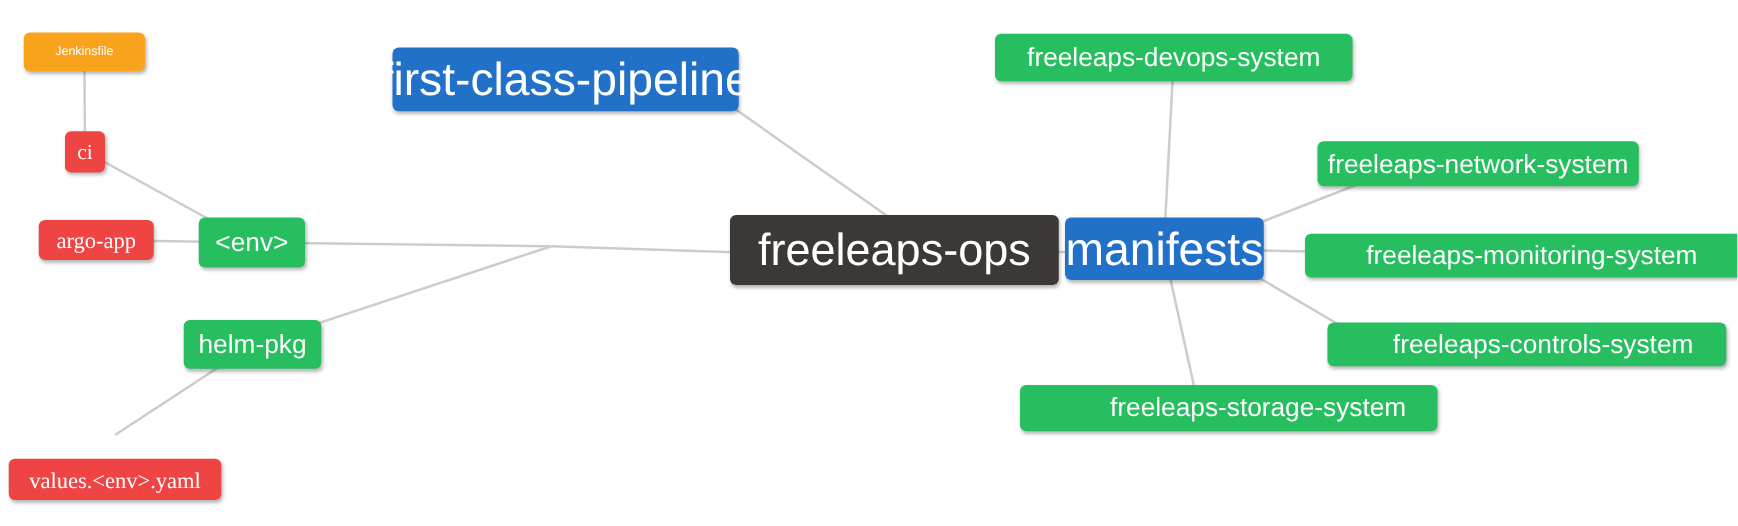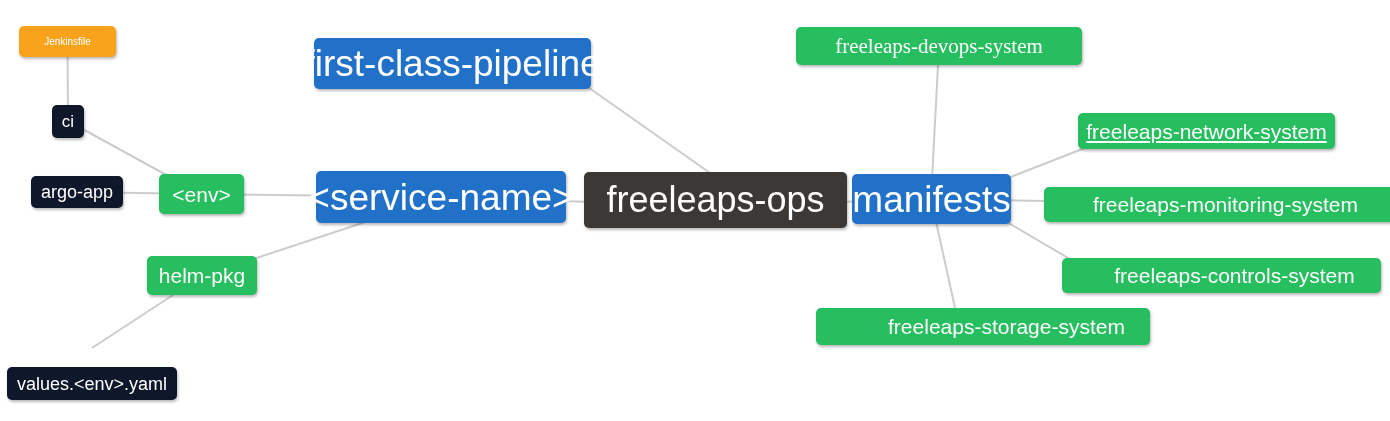--- a/index.html
+++ b/index.html
@@ -31,21 +31,21 @@
     border-radius: 5px;
     white-space: nowrap;
     box-shadow: 1px 2px 3px rgba(0,0,0,0.28);
     cursor: default;
     line-height: 1;
     user-select: none;
   }
   .root    { background: #3B3835; font-size: 36px; }
   .branch  { background: #2271C8; font-size: 37px; }
   .section { background: #26BE5E; font-size: 21px; }
-  .leaf    { background: #0f172a; font-size: 18px; }
+  .leaf    { background: #ef4444; font-size: 18px; font-family: Liberation Serif, serif; }
   .file    { background: #F9A21C; font-size: 10px; }
   .edge { stroke: #CCCCCC; stroke-width: 2; fill: none; }
 </style>
 </head>
 <body>
 
 <div id="canvas">
 
   <svg id="edges" width="1390" height="421" viewBox="0 0 1390 421">
     <line class="edge" x1="67.5" y1="42" x2="68" y2="121"></line>
@@ -64,22 +64,21 @@
     <line class="edge" x1="931" y1="199" x2="959" y2="326"></line>
   </svg>
 
   <div class="node file" style="left:19px;  top:26px;  width:97px;  height:31px;">Jenkinsfile</div>
   <div class="node leaf" style="left:52px;  top:105px; width:32px;  height:33px; font-size:17px;">ci</div>
   <div class="node leaf" style="left:31px;  top:176px; width:92px;  height:32px;">argo-app</div>
   <div class="node section" style="left:159px; top:174px; width:85px;  height:40px;">&lt;env&gt;</div>
   <div class="node section" style="left:147px; top:256px; width:110px; height:39px;">helm-pkg</div>
   <div class="node leaf" style="left:7px;   top:332px; width:170px; height:33px;margin-top:35px;">values.&lt;env&gt;.yaml</div>
   <div class="node branch" style="left:314px; top:38px;  width:277px; height:51px;">first-class-pipeline</div>
-  <div class="node branch" style="left:316px; top:171px; width:250px; height:52px;">&lt;service-name&gt;</div>
   <div class="node root" style="left:584px; top:172px; width:263px; height:56px;">freeleaps-ops</div>
   <div class="node branch" style="left:852px; top:174px; width:159px; height:50px;">manifests</div>
-  <div class="node section" style="left:796px;  top:27px;  width:286px; height:38px;font-family:Liberation Serif, serif;">freeleaps-devops-system</div>
-  <div class="node section" style="left:1078px; top:113px; width:257px; height:36px;text-decoration:underline;">freeleaps-network-system</div>
+  <div class="node section" style="left:796px;  top:27px;  width:286px; height:38px;">freeleaps-devops-system</div>
+  <div class="node section" style="left:1054px; top:113px; width:257px; height:36px;">freeleaps-network-system</div>
   <div class="node section" style="left:1044px; top:187px; width:363px; height:35px;">freeleaps-monitoring-system</div>
   <div class="node section" style="left:1062px; top:258px; width:293px; height:35px;padding-left:26px;">freeleaps-controls-system</div>
   <div class="node section" style="left:816px;  top:308px; width:287px; height:37px;padding-left:47px;">freeleaps-storage-system</div>
 
 </div>
 
 </body></html>

